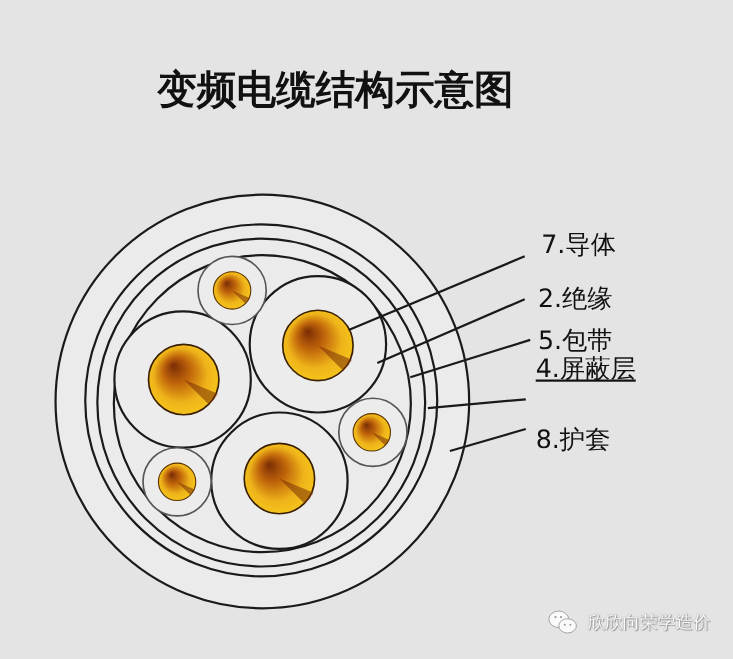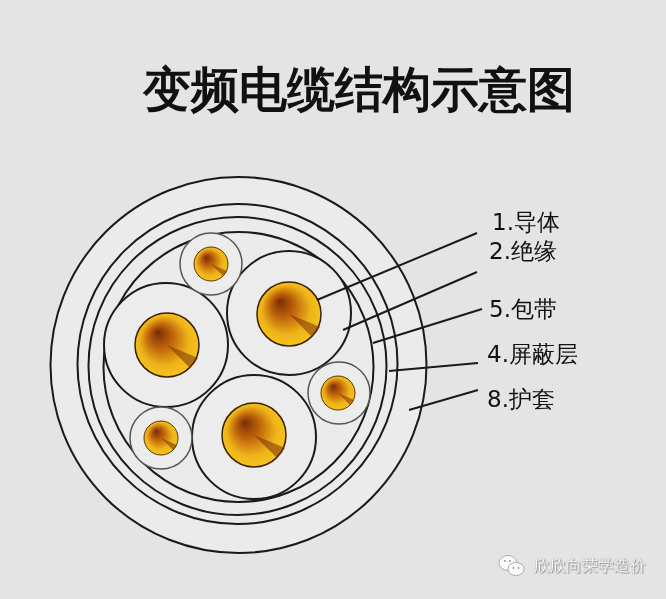--- a/index.html
+++ b/index.html
@@ -4,21 +4,21 @@
 <style>
   html, body { margin:0; padding:0; }
   body {
     width:666px; height:599px; overflow:hidden;
     background:#e4e4e4;
     position:relative;
     font-family:"DejaVu Sans", sans-serif;
   }
   .title {
     position:absolute; left:143px; top:58px;
-    font-size:48px; font-weight:bold; color:#111;
+    font-size:36px; font-weight:bold; color:#111;
     letter-spacing:0px; white-space:nowrap;
   }
   svg.diagram { position:absolute; left:0; top:0; }
   .label {
     position:absolute; font-size:23px; color:#111; white-space:nowrap;
     font-family:"DejaVu Sans", sans-serif;
   }
   .watermark {
     position:absolute; left:498px; top:552px; height:28px;
     display:flex; align-items:center; gap:8px;
@@ -96,24 +96,24 @@
 
   <g stroke="#1a1a1a" stroke-width="2">
     <line x1="317" y1="300" x2="477" y2="233"></line>
     <line x1="343" y1="330" x2="477" y2="272"></line>
     <line x1="373" y1="343" x2="482" y2="309"></line>
     <line x1="389" y1="371" x2="478" y2="363"></line>
     <line x1="409" y1="410" x2="478" y2="390"></line>
   </g>
 </svg>
 
-<div class="label" style="left:492px; top:207px;">1.导体</div>
-<div class="label" style="left:489px; top:236px;">2.绝缘</div>
+<div class="label" style="left:492px; top:207px;">7.导体</div>
+<div class="label" style="left:489px; top:256px;">2.绝缘</div>
 <div class="label" style="left:489px; top:294px;">5.包带</div>
-<div class="label" style="left:487px; top:339px;">4.屏蔽层</div>
+<div class="label" style="left:487px; top:320px;text-decoration:underline;">4.屏蔽层</div>
 <div class="label" style="left:487px; top:384px;">8.护套</div>
 
 <div class="watermark">
   <svg width="28" height="24" viewBox="0 0 28 24">
     <ellipse cx="10" cy="9" rx="9" ry="7.5" fill="#fafafa" stroke="#9a9a9a" stroke-width="0.8"></ellipse>
     <ellipse cx="18" cy="15" rx="8" ry="6.5" fill="#fafafa" stroke="#9a9a9a" stroke-width="0.8"></ellipse>
     <circle cx="7" cy="7" r="1" fill="#999"></circle>
     <circle cx="12" cy="7" r="1" fill="#999"></circle>
     <circle cx="15.5" cy="14" r="0.9" fill="#999"></circle>
     <circle cx="20.5" cy="14" r="0.9" fill="#999"></circle>

